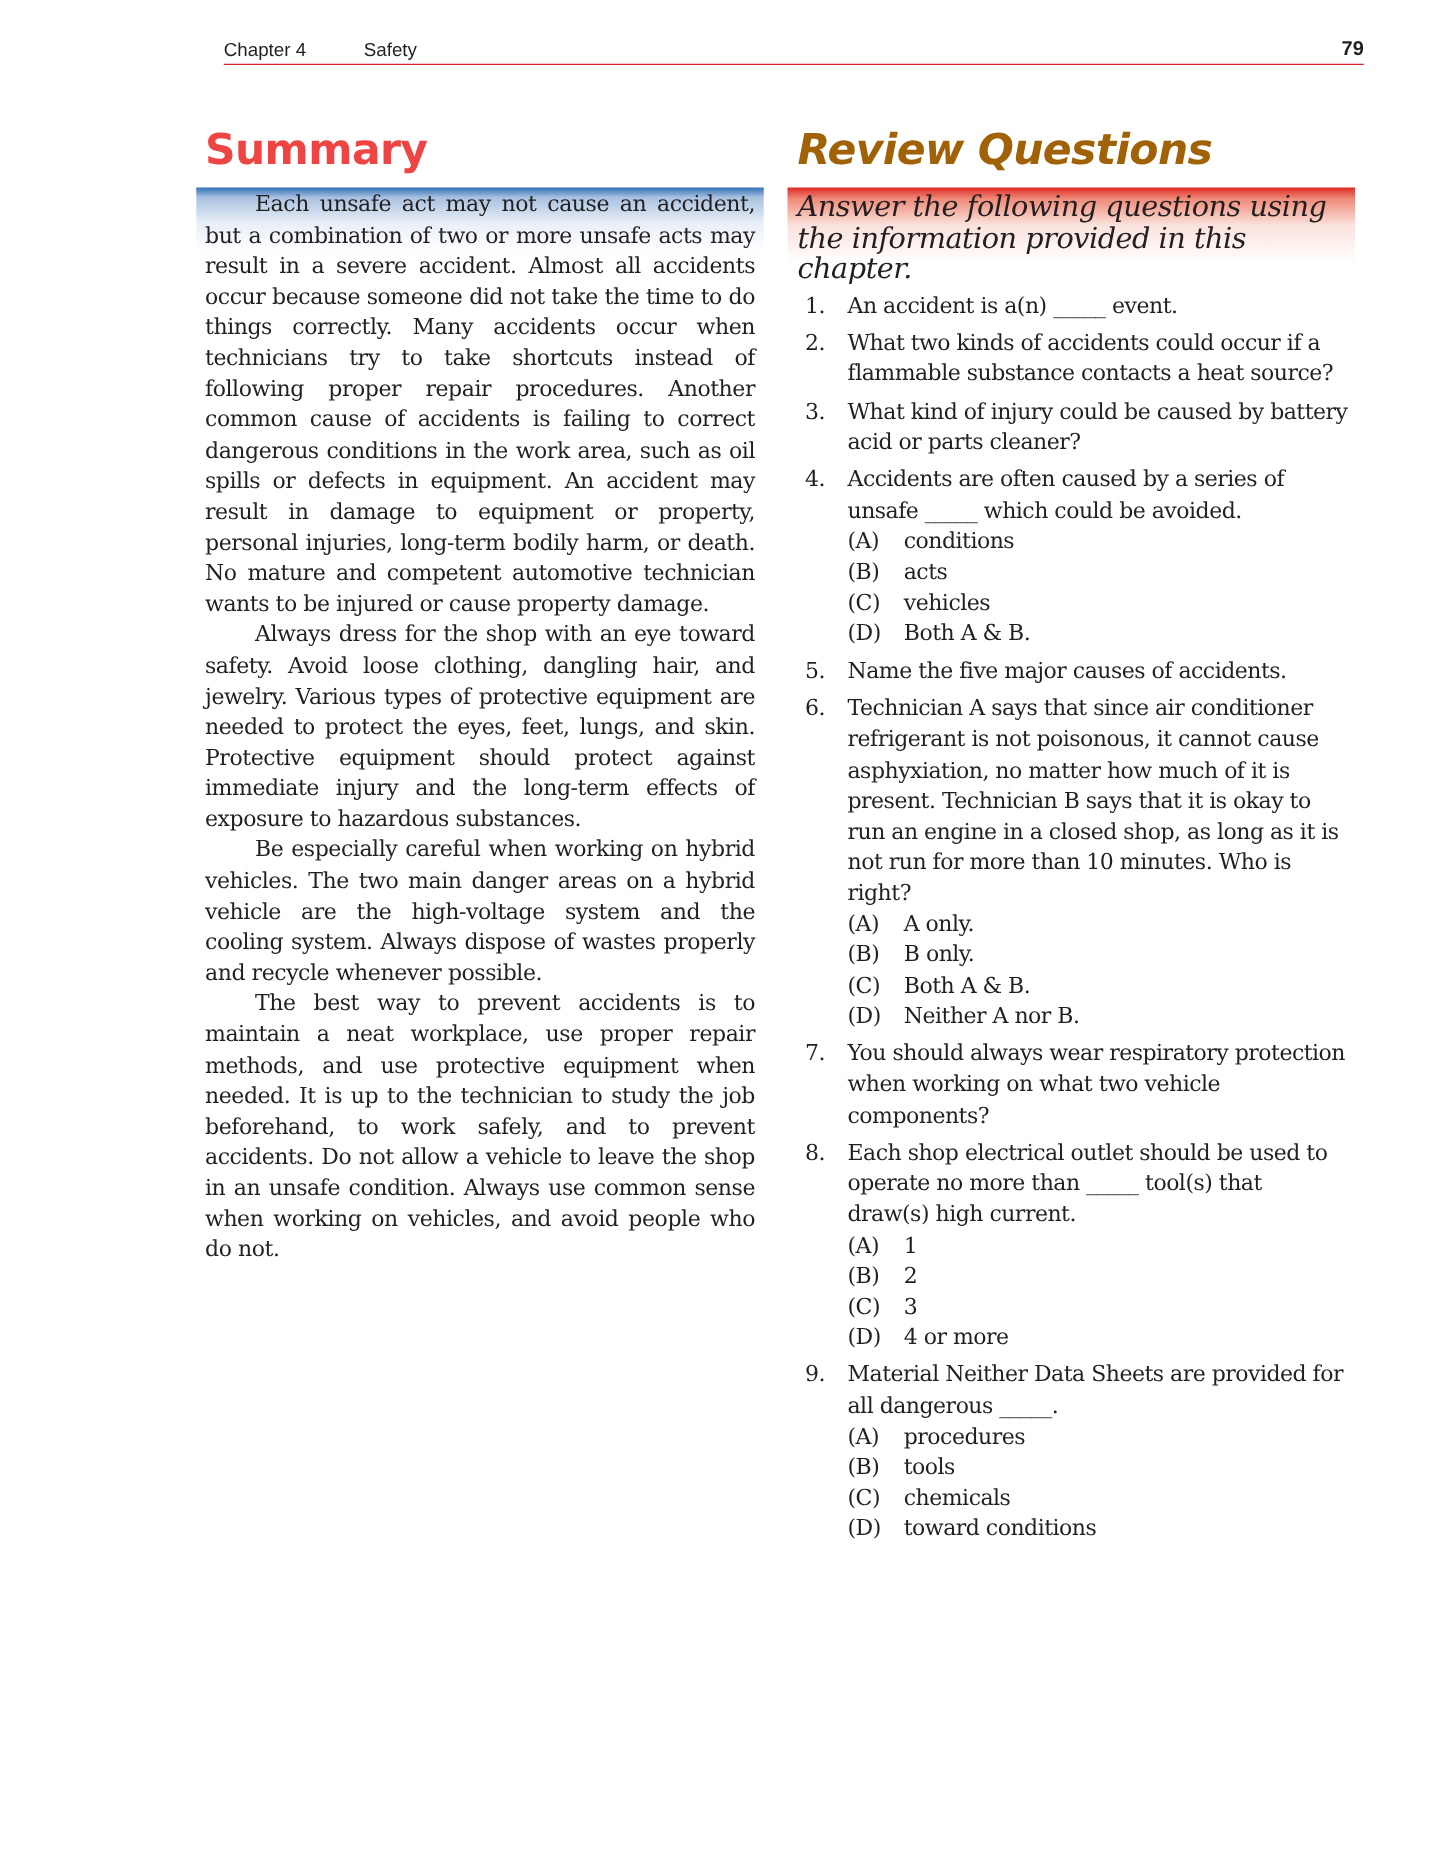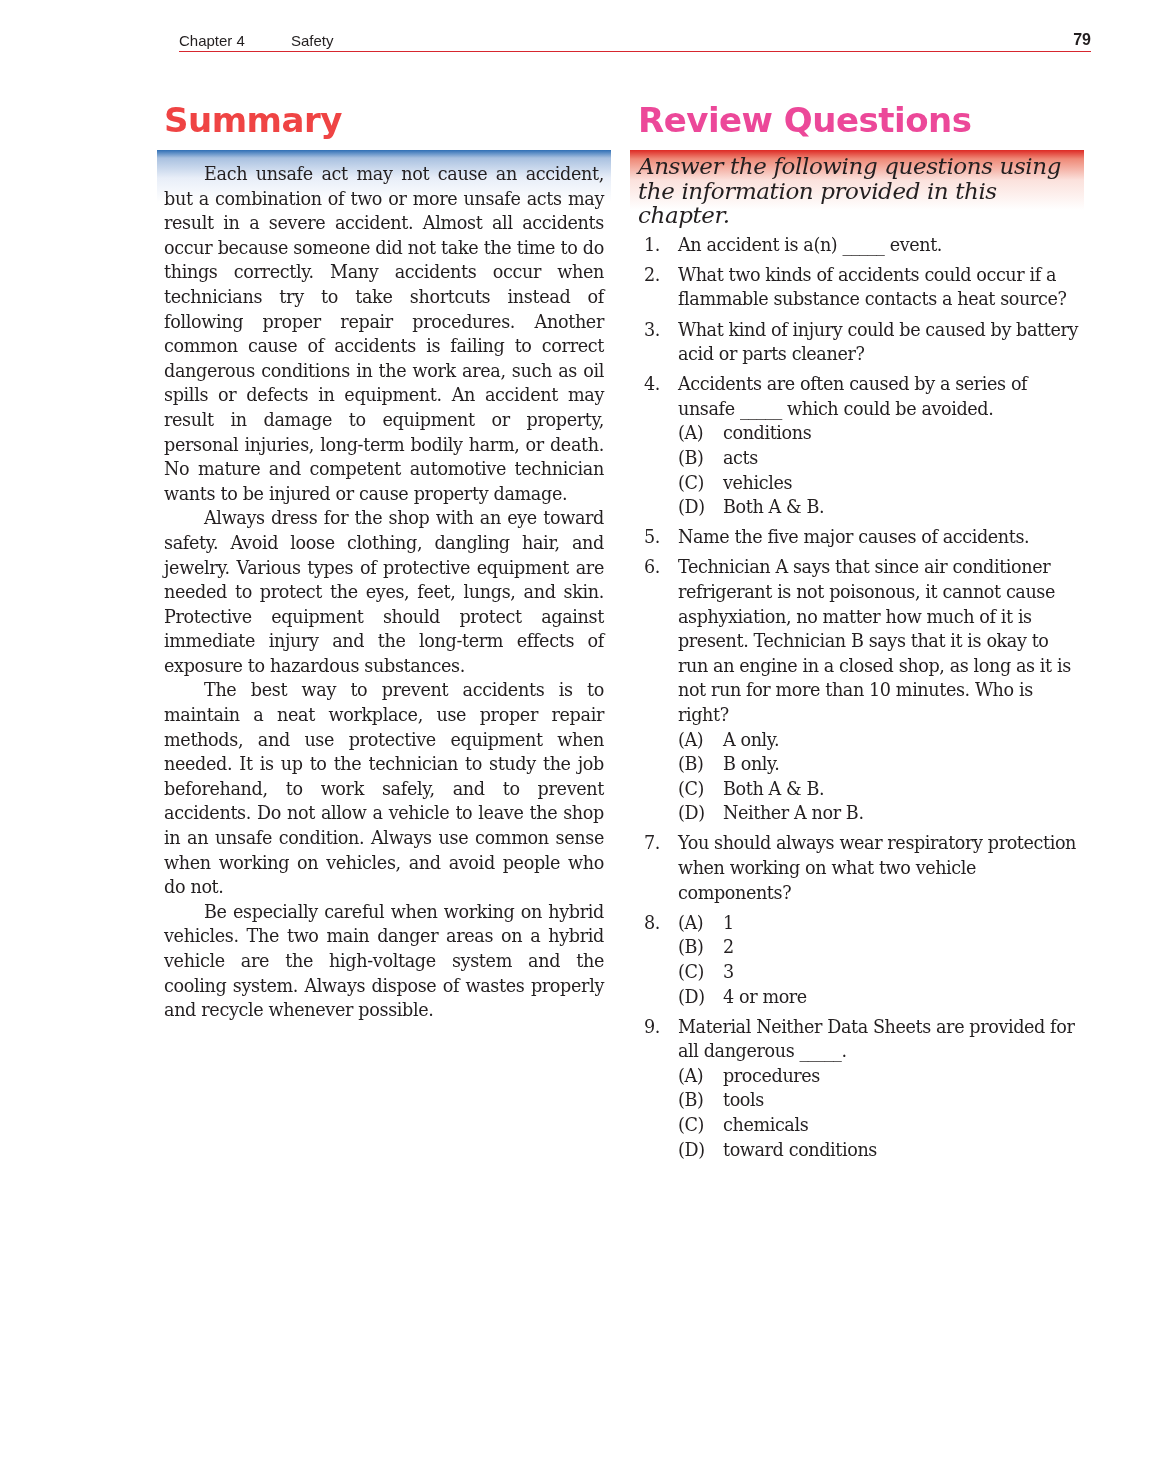--- a/index.html
+++ b/index.html
@@ -15,30 +15,30 @@
 
   .col { position: absolute; top: 98px; }
   .col-left { left: 164px; width: 440px; }
   .col-right { left: 638px; width: 440px; }
 
   .heading {
     font-family: "DejaVu Sans", sans-serif; font-weight: bold; font-size: 34px;
     letter-spacing: -0.5px; margin: 0; height: 48px; line-height: 44px;
   }
   .heading.blue { color: #ef4444; }
-  .heading.red { color: #ec4899; }
+  .heading.red { color: #a16207; font-style: italic; }
 
   .band {
     position: absolute; left: -7px; top: 52px; width: 454px; height: 56px;
   }
   .band.blue { background: linear-gradient(to bottom, #2f6fb5 0px, #a9c1e0 8px, #e8eef8 28px, #ffffff 52px); }
   .band.red { background: linear-gradient(to bottom, #dd2a24 0px, #ef8a78 9px, #fbe1dc 30px, #ffffff 60px); left: -8px; width: 454px; height: 64px; }
 
   .summary-text {
-    position: relative; margin-top: 16px;
+    position: relative; margin-top: 6px;
     font-family: "DejaVu Serif", serif; font-size: 17.6px; line-height: 24.6px;
     text-align: justify; letter-spacing: -0.35px;
   }
   .summary-text p { margin: 0; text-indent: 40px; }
 
   .instructions {
     position: relative; margin-top: 8px;
     font-family: "DejaVu Serif", serif; font-style: italic; font-size: 23px; line-height: 24.6px;
     letter-spacing: -0.4px;
   }
@@ -60,22 +60,22 @@
   <span class="sect">Safety</span>
   <span class="pgnum">79</span>
 </div>
 
 <div class="col col-left">
   <h2 class="heading blue">Summary</h2>
   <div class="band blue"></div>
   <div class="summary-text">
     <p>Each unsafe act may not cause an accident, but a combination of two or more unsafe acts may result in a severe accident. Almost all accidents occur because someone did not take the time to do things correctly. Many accidents occur when technicians try to take shortcuts instead of following proper repair procedures. Another common cause of accidents is failing to correct dangerous conditions in the work area, such as oil spills or defects in equipment. An accident may result in damage to equipment or property, personal injuries, long-term bodily harm, or death. No mature and competent automotive technician wants to be injured or cause property damage.</p>
     <p>Always dress for the shop with an eye toward safety. Avoid loose clothing, dangling hair, and jewelry. Various types of protective equipment are needed to protect the eyes, feet, lungs, and skin. Protective equipment should protect against immediate injury and the long-term effects of exposure to hazardous substances.</p>
+    <p>Be especially careful when working on hybrid vehicles. The two main danger areas on a hybrid vehicle are the high-voltage system and the cooling system. Always dispose of wastes properly and recycle whenever possible.</p>
     <p>The best way to prevent accidents is to maintain a neat workplace, use proper repair methods, and use protective equipment when needed. It is up to the technician to study the job beforehand, to work safely, and to prevent accidents. Do not allow a vehicle to leave the shop in an unsafe condition. Always use common sense when working on vehicles, and avoid people who do not.</p>
-    <p>Be especially careful when working on hybrid vehicles. The two main danger areas on a hybrid vehicle are the high-voltage system and the cooling system. Always dispose of wastes properly and recycle whenever possible.</p>
   </div>
 </div>
 
 <div class="col col-right">
   <h2 class="heading red">Review Questions</h2>
   <div class="band red"></div>
   <div class="instructions">Answer the following questions using the information provided in this chapter.</div>
   <div class="questions">
 
     <div class="q">
@@ -120,20 +120,21 @@
       </div>
     </div>
 
     <div class="q">
       <span class="num">7.</span>
       <div>You should always wear respiratory protection when working on what two vehicle components?</div>
     </div>
 
     <div class="q">
       <span class="num">8.</span>
+      <div>Each shop electrical outlet should be used to operate no more than _____ tool(s) that draw(s) high current.</div>
       <div class="opts">
         <div class="opt"><span class="lbl">(A)</span><span>1</span></div>
         <div class="opt"><span class="lbl">(B)</span><span>2</span></div>
         <div class="opt"><span class="lbl">(C)</span><span>3</span></div>
         <div class="opt"><span class="lbl">(D)</span><span>4 or more</span></div>
       </div>
     </div>
 
     <div class="q">
       <span class="num">9.</span>

